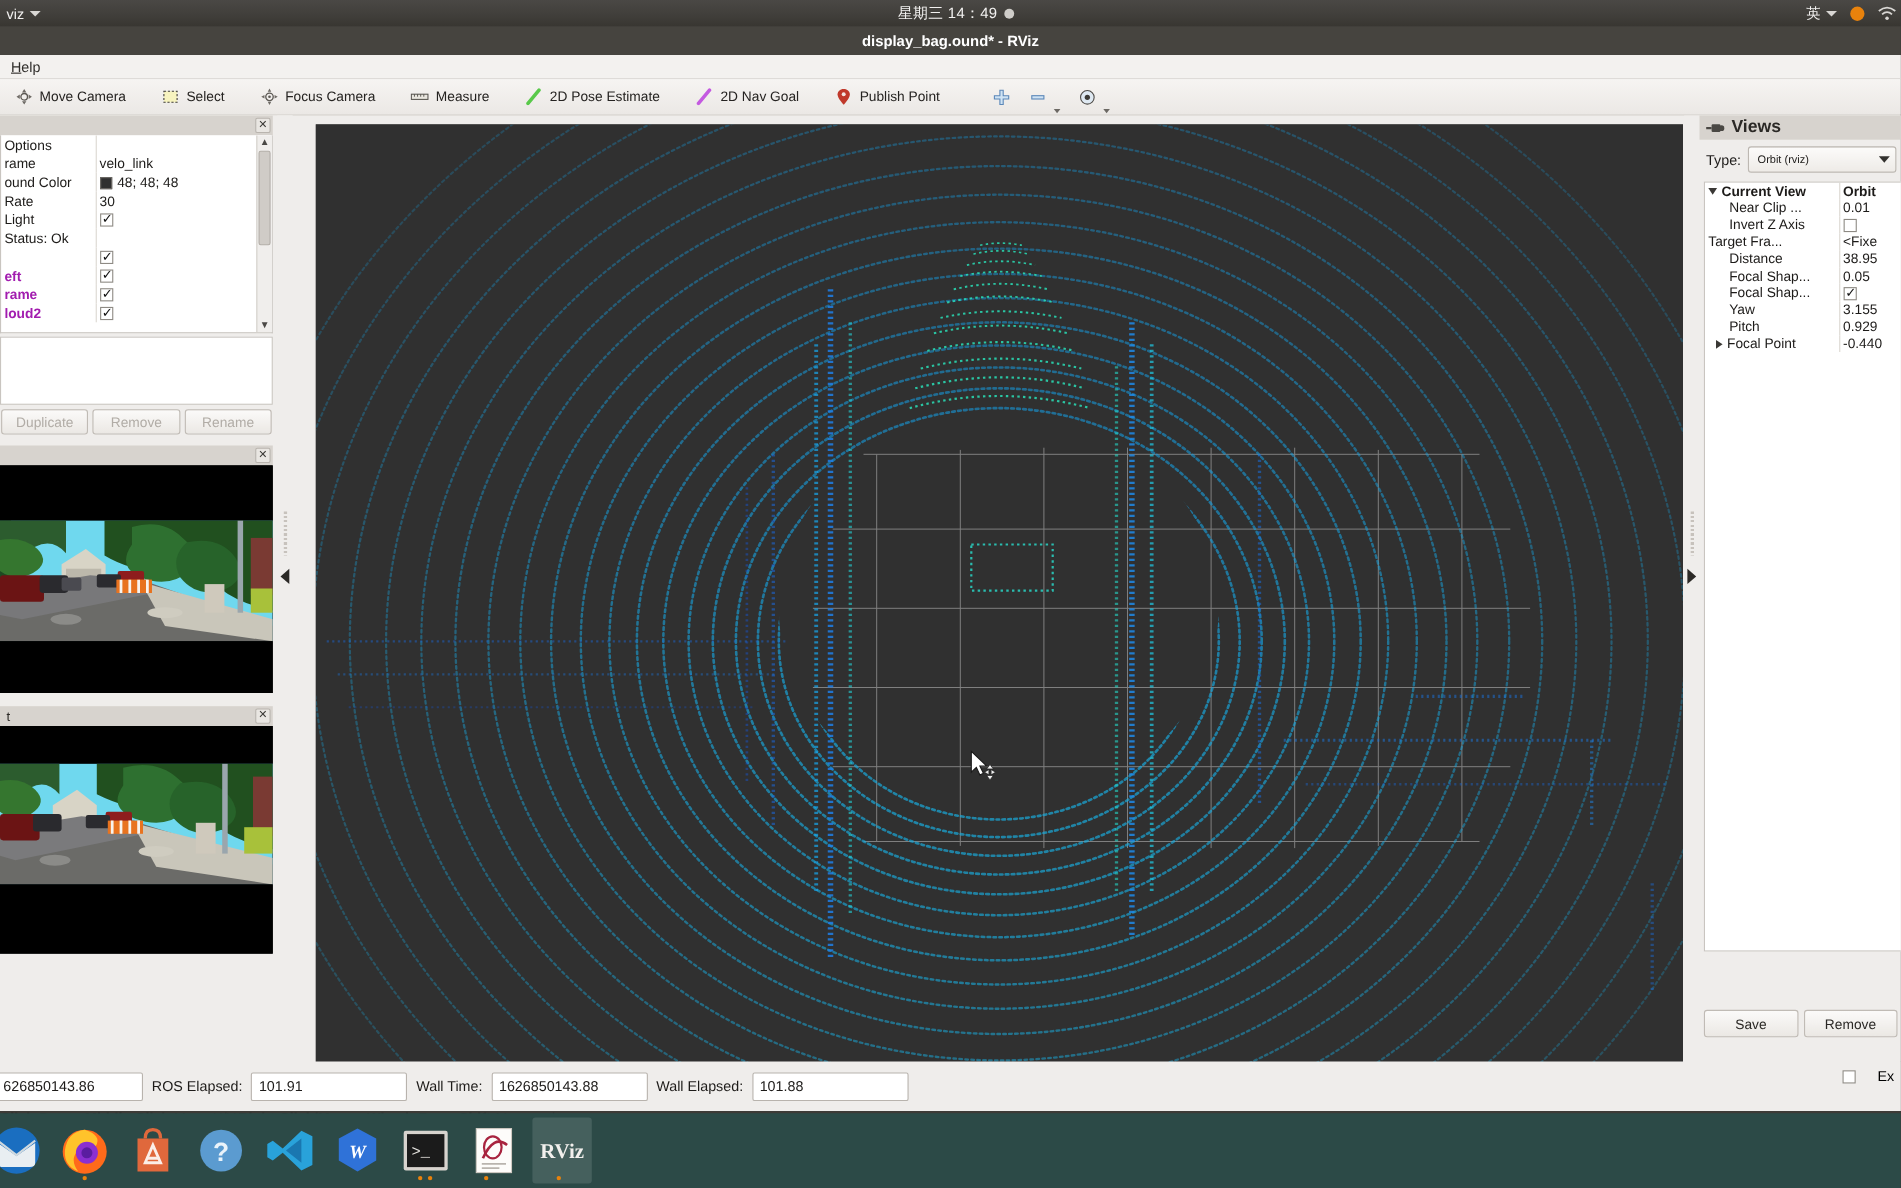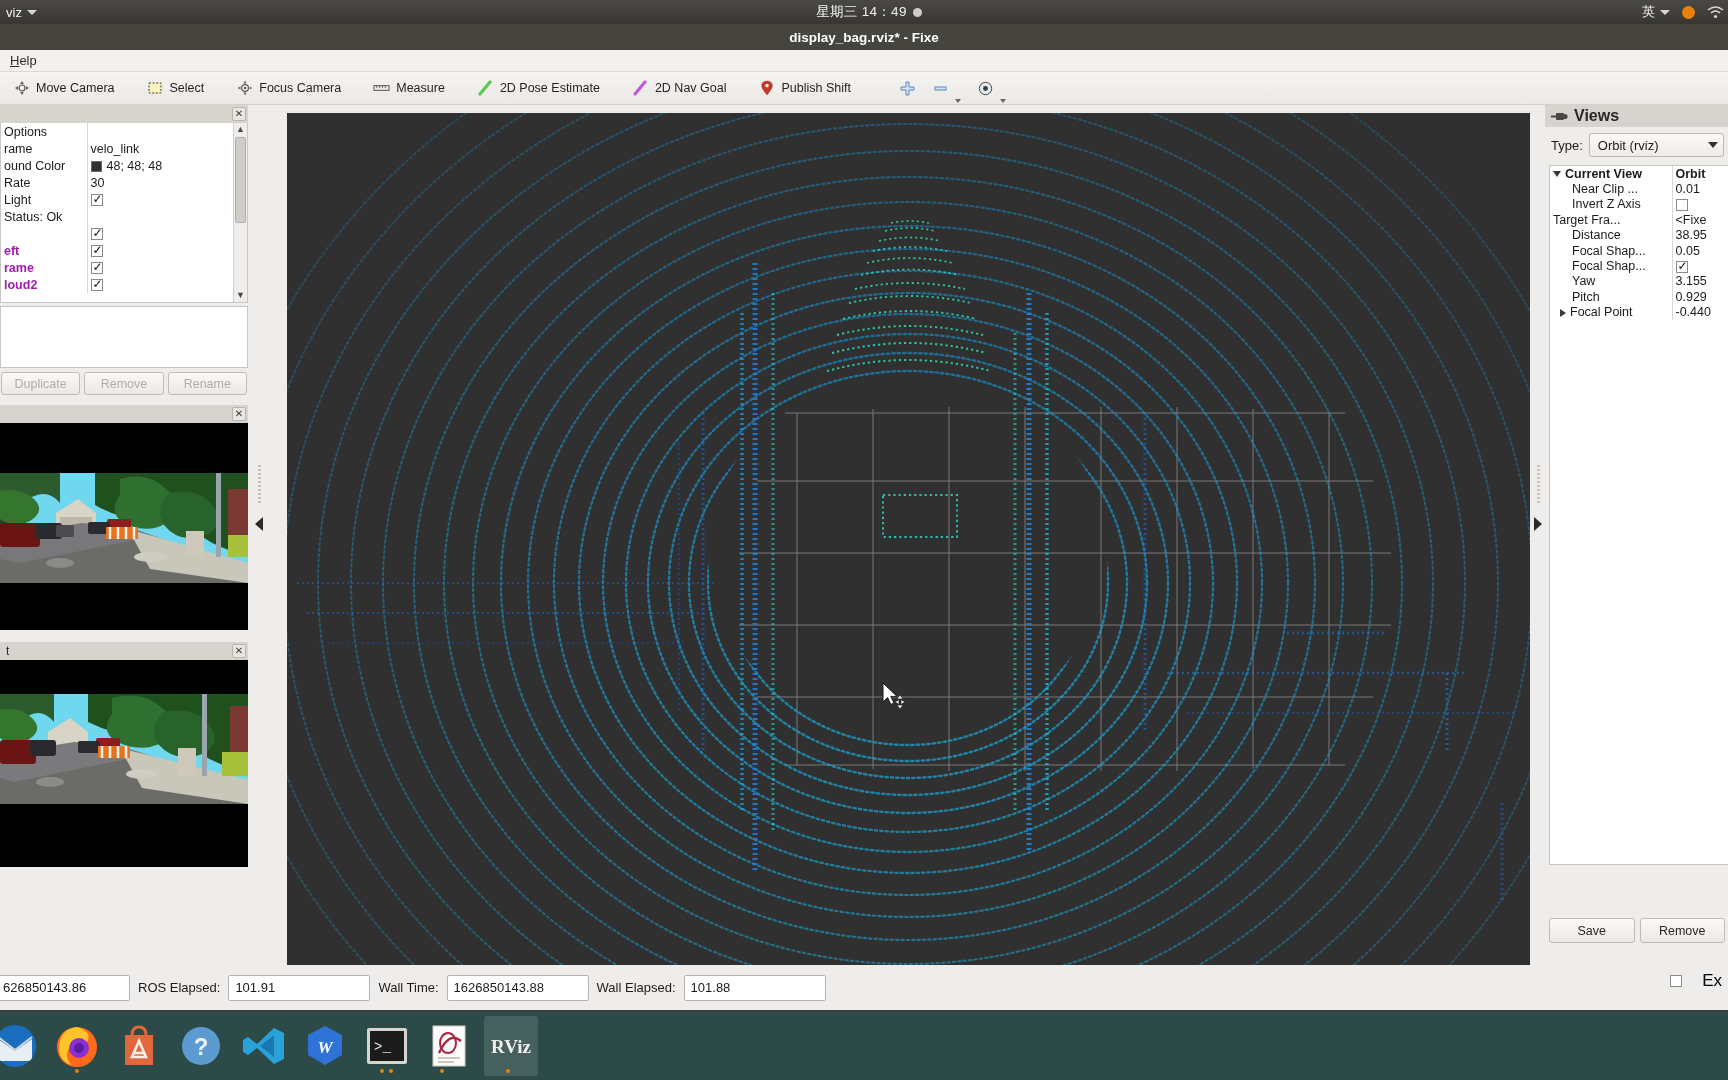--- a/index.html
+++ b/index.html
@@ -182,21 +182,21 @@
   .views-head {
     height: 22px; background: #d7d3ce; display: flex; align-items: center;
     gap: 6px; padding-left: 6px; font-size: 16px; font-weight: bold; color: #2b2926;
   }
   .cam-icon { width: 17px; height: 11px; }
   .type-row { display: flex; align-items: center; gap: 6px; padding: 6px 4px 4px 6px; font-size: 13px; }
   .combo {
     flex: 1; height: 24px; background: linear-gradient(180deg,#fcfbfa,#eeebe7);
     border: 1px solid #bdb8b2; border-radius: 3px;
     display: flex; align-items: center; justify-content: space-between;
-    padding: 0 5px 0 8px; font-size: 13px; color: #1d1b19;
+    padding: 0 5px 0 8px; font-size: 10px; color: #1d1b19;
   }
   .combo-caret { width:0;height:0;border-left:5px solid transparent;border-right:5px solid transparent;border-top:6px solid #33312e; }
   .views-tree {
     margin: 4px 0 0 4px; width: 186px; height: 700px;
     background: #ffffff; border: 1px solid #c9c5c0; overflow: hidden;
   }
   .vt-table { border-collapse: collapse; font-size: 12.5px; color: #1d1b19; width: 260px; }
   .vt-table td { height: 15.4px; padding: 0 3px; vertical-align: middle; white-space: nowrap; }
   .vt-name { width: 122px; }
   .vt-val { border-left: 1px solid #dbd7d2; }
@@ -214,21 +214,21 @@
   .field-label { font-size: 13px; color: #1d1b19; }
   .field {
     height: 26px; background: #ffffff; border: 1px solid #b8b3ad; border-radius: 2px;
     display: flex; align-items: center; padding: 0 6px; font-size: 13px; color: #1d1b19;
   }
   .hint {
     position: absolute; left: 0; top: 955px; width: 1728px; height: 22px;
     font-size: 13px; color: #2a2825; display: flex; align-items: center;
   }
   .hint b { font-weight: bold; }
-  .exp-box { position: absolute; right: 6px; top: 921px; display:flex; align-items:center; gap:20px; font-size:17px; }
+  .exp-box { position: absolute; right: 6px; top: 921px; display:flex; align-items:center; gap:20px; font-size:13px; }
 
   
   .launcher {
     position: absolute; left: 0; top: 1012px; width: 1728px; height: 68px;
     background: #2c4a47; display: flex; align-items: center; padding-left: 4px; gap: 8px;
   }
   .lnch {
     position: relative; width: 54px; height: 60px;
     display: flex; align-items: center; justify-content: center;
   }
@@ -260,21 +260,21 @@
       <span class="orange-dot"></span>
       <svg class="net-icon" width="17" height="14" viewBox="0 0 17 14">
         <path d="M1 5 Q8.5 -1 16 5" stroke="#d9d7d4" stroke-width="1.6" fill="none"></path>
         <path d="M4 8 Q8.5 4 13 8" stroke="#d9d7d4" stroke-width="1.6" fill="none"></path>
         <circle cx="8.5" cy="11.5" r="1.6" fill="#d9d7d4"></circle>
       </svg>
     </div>
   </div>
 
   <div class="titlebar">
-    <span>display_bag.rviz* - Fixe</span>
+    <span>display_bag.ound* - RViz</span>
   </div>
 
   <div class="app">
 
     <div class="menubar">
       <div class="menu-item">
         <u>H</u><span>elp</span>
       </div>
     </div>
 
@@ -350,21 +350,21 @@
 
       <div class="tb-sep"></div>
 
       <div class="tb-btn">
         <span class="tb-icon">
           <svg width="14" height="16" viewBox="0 0 14 16">
             <path d="M7 0.8 C3.5 0.8 1.4 3.2 1.4 5.8 C1.4 9.2 7 15.2 7 15.2 C7 15.2 12.6 9.2 12.6 5.8 C12.6 3.2 10.5 0.8 7 0.8 Z" fill="#c0392b"></path>
             <circle cx="7" cy="5.6" r="1.8" fill="#f2e5e2"></circle>
           </svg>
         </span>
-        <span>Publish Shift</span>
+        <span>Publish Point</span>
       </div>
 
       <div class="tb-sep" style="width:28px"></div>
 
       <div class="tb-btn tb-icon-only">
         <span class="tb-icon">
           <svg width="17" height="17" viewBox="0 0 17 17">
             <path d="M7 2 h3 v5 h5 v3 h-5 v5 h-3 v-5 h-5 v-3 h5 z" fill="#cfe3f4" stroke="#5b87b8" stroke-width="1"></path>
           </svg>
         </span>

